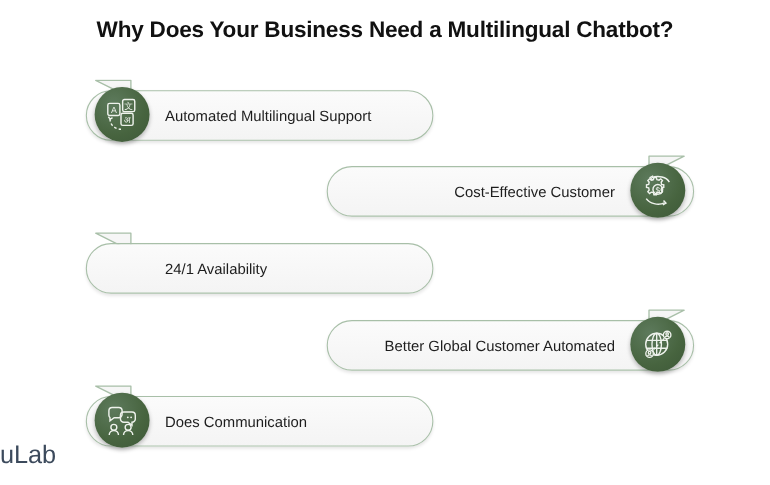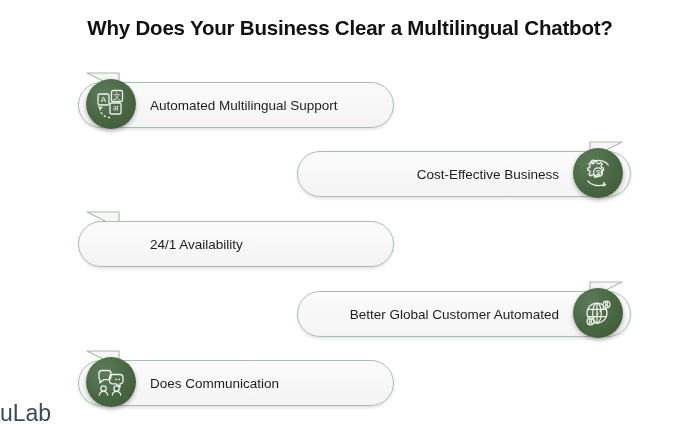--- a/index.html
+++ b/index.html
@@ -131,21 +131,21 @@
     color: #3c4a5c;
     letter-spacing: 0px;
     white-space: nowrap;
   }
 </style>
 </head>
 <body>
 
 <div id="infographic">
 
-  <div id="page-title">Why Does Your Business Clear a Multilingual Chatbot?</div>
+  <div id="page-title">Why Does Your Business Need a Multilingual Chatbot?</div>
 
   <div class="card left" id="card-0">
     <div class="card-tail">
       <svg width="34" height="18" viewBox="0 0 34 18">
         <path d="M1 1 L33 1 L33 17 L1 1 Z" fill="#f6f6f6" stroke="#a8bfa8" stroke-width="1.2" stroke-linejoin="round"></path>
       </svg>
     </div>
     <div class="card-body"></div>
     <div class="icon-circle">
       <svg viewBox="0 0 34 34" fill="none" stroke="#eef2ec" stroke-width="1.3">
@@ -173,21 +173,21 @@
       <svg viewBox="0 0 34 34" fill="none" stroke="#eef2ec" stroke-width="1.3">
         <path d="M17 7.5 l2 .45 1.6-1.25 1.6 1.6-1.25 1.6.45 2 2 .45v2.3l-2 .45-.45 2 1.25 1.6-1.6 1.6-1.6-1.25-2 .45-.45 2h-2.3l-.45-2-2-.45-1.6 1.25-1.6-1.6 1.25-1.6-.45-2-2-.45v-2.3l2-.45.45-2-1.25-1.6 1.6-1.6 1.6 1.25 2-.45.45-2h2.3z" transform="translate(-0.5,0) scale(0.98)"></path>
         <circle cx="17" cy="16.2" r="4.4"></circle>
         <text x="17" y="19.1" font-size="7.6" fill="#eef2ec" stroke="none" text-anchor="middle" font-family="Liberation Sans, sans-serif">$</text>
         <path d="M6.5 24.5 C9.5 29 17 31 23 28.5" stroke-dasharray="0"></path>
         <path d="M22.2 26.2 L24.4 28.7 L21.6 30.2"></path>
         <path d="M27.5 9.5 C25 5 17.5 3 11.5 5.5"></path>
         <path d="M12.3 7.8 L10.1 5.3 L12.9 3.8"></path>
       </svg>
     </div>
-    <div class="card-label">Cost-Effective Business</div>
+    <div class="card-label">Cost-Effective Customer</div>
   </div>
 
   <div class="card left" id="card-2">
     <div class="card-tail">
       <svg width="34" height="18" viewBox="0 0 34 18">
         <path d="M1 1 L33 1 L33 17 L1 1 Z" fill="#f6f6f6" stroke="#a8bfa8" stroke-width="1.2" stroke-linejoin="round"></path>
       </svg>
     </div>
     <div class="card-body"></div>
     <div class="card-label">24/1 Availability</div>

